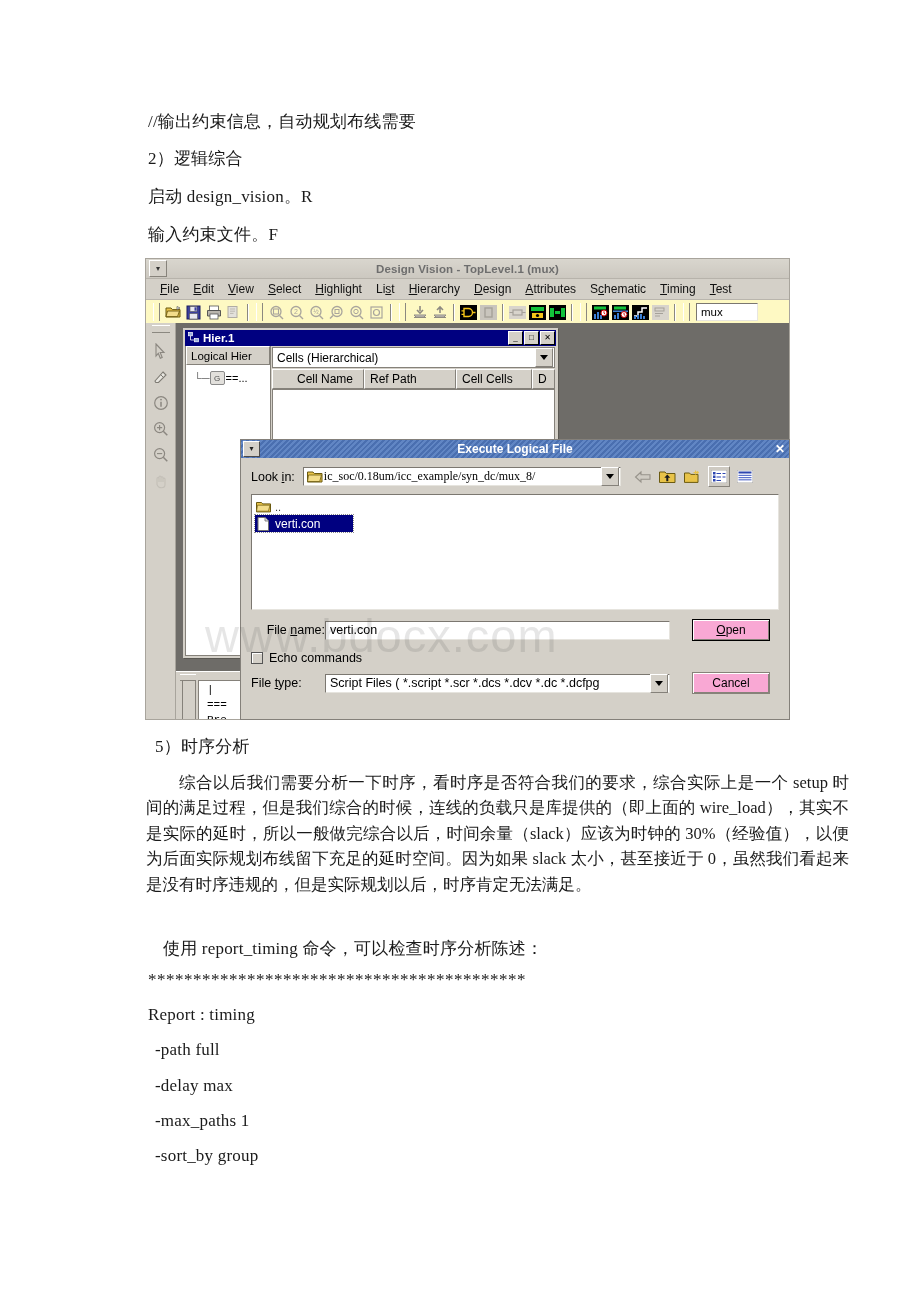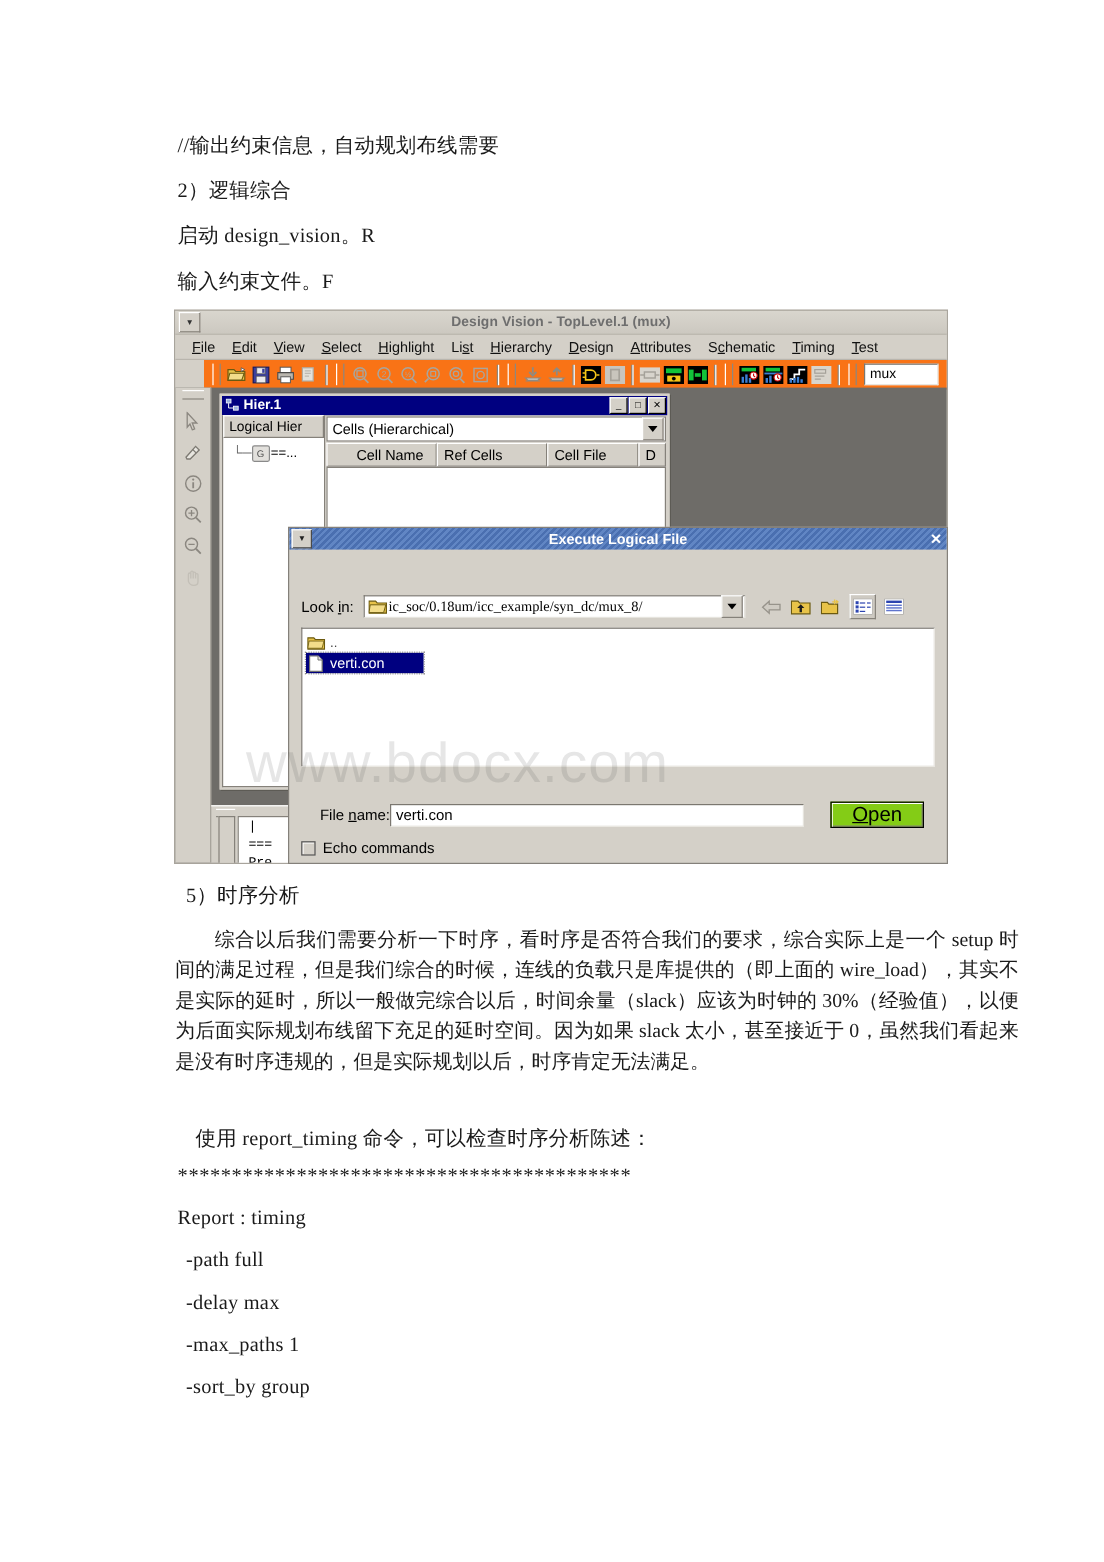--- a/index.html
+++ b/index.html
@@ -78,26 +78,25 @@
   .menu-item {
     font-size: 12px;
     color: #111;
     padding: 1px 6px;
     white-space: nowrap;
   }
   .menu-item u { text-decoration: underline; }
 
   .toolbar {
     height: 24px;
-    background: #f97316;
+    background: #fef9c3;
     display: flex; align-items: center;
     padding-left: 4px;
     border-bottom: 1px solid #bdb9b1;
     gap: 1px;
-    margin-left: 24px;
   }
   .grip {
     width: 5px; height: 18px;
     border-left: 1px solid #fff;
     border-right: 1px solid #8b8880;
     margin: 0 3px;
     flex: 0 0 auto;
   }
   .tbtn {
     width: 19px; height: 19px;
@@ -285,21 +284,21 @@
   }
   .dlg-title-text {
     position: absolute; left: 0; right: 0; text-align: center;
     font-size: 12px; font-weight: bold; color: #fff;
   }
   .dlg-close {
     margin-left: auto; color: #fff; font-size: 12px; font-weight: bold;
     padding-right: 2px; position: relative; z-index: 2;
   }
   .dlg-body { padding: 8px 10px 0 10px; }
-  .row { display: flex; align-items: center; margin-bottom: 7px; margin-top: 29px; }
+  .row { display: flex; align-items: center; margin-bottom: 7px; }
   .lbl { font-size: 12.5px; color: #000; white-space: nowrap; }
   .lbl u { text-decoration: underline; }
   .lookin-combo {
     width: 318px; height: 19px;
     background: #fff;
     border: 1px solid #7b7770;
     border-right-color: #e6e4de; border-bottom-color: #e6e4de;
     display: flex; align-items: center;
     margin-left: 8px;
     box-sizing: border-box;
@@ -337,24 +336,24 @@
     background: #fff;
     border: 1px solid #7b7770;
     border-right-color: #e6e4de; border-bottom-color: #e6e4de;
     font-size: 12.5px; color: #000;
     display: flex; align-items: center;
     padding-left: 4px;
     box-sizing: border-box;
   }
   .btn {
     width: 78px; height: 22px;
-    background: #84cc16;
+    background: #f9a8d4;
     border: 1px solid #000;
     box-shadow: inset 1px 1px 0 #fff, inset -1px -1px 0 #868279;
-    font-size: 17px; color: #000;
+    font-size: 12px; color: #000;
     display: flex; align-items: center; justify-content: center;
     box-sizing: border-box;
   }
   .btn.plain { border: 1px solid #868279; }
   .btn u { text-decoration: underline; }
   .chk { width: 12px; height: 12px; border: 1px solid #555; background: #d4d0c8;
          box-shadow: inset 1px 1px 0 #fff; margin-right: 6px; box-sizing: border-box; }
 
   
   #watermark {
@@ -642,22 +641,22 @@
           <div class="combo-row">
             <div class="ctext">Cells (Hierarchical)</div>
             <div class="combo-arrow">
               <svg width="8" height="5" viewBox="0 0 8 5">
                   <path d="M0 0h8L4 5z" fill="#000"></path>
                 </svg>
             </div>
           </div>
           <div class="tbl-head">
             <div class="th" style="width:92px;padding-left:24px;">Cell Name</div>
-            <div class="th" style="width:92px;">Ref Cells</div>
-            <div class="th" style="width:76px;">Cell File</div>
+            <div class="th" style="width:92px;">Ref Path</div>
+            <div class="th" style="width:76px;">Cell Cells</div>
             <div class="th" style="flex:1;">D</div>
           </div>
           <div class="tbl-body"></div>
         </div>
       </div>
     </div>
 
     <div id="console-pane">
       <div class="console-grip"></div>
       <div class="console-scroll"></div>

